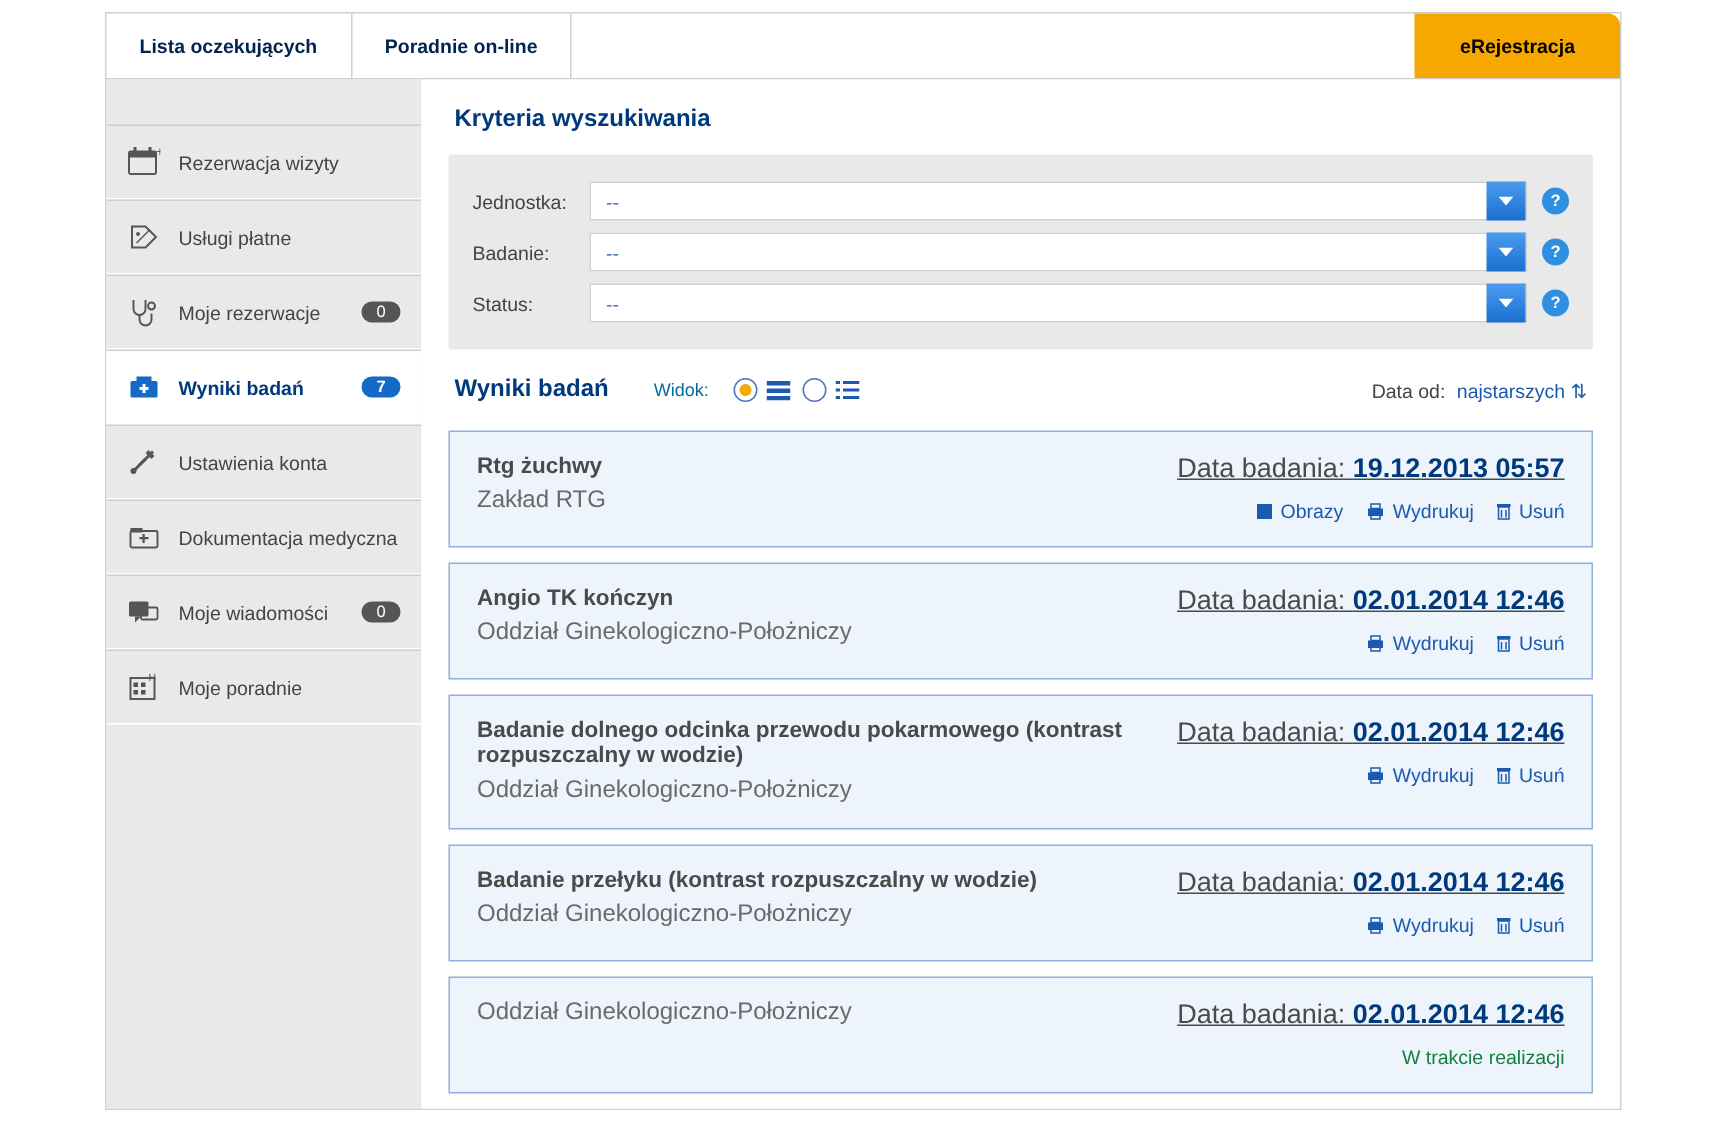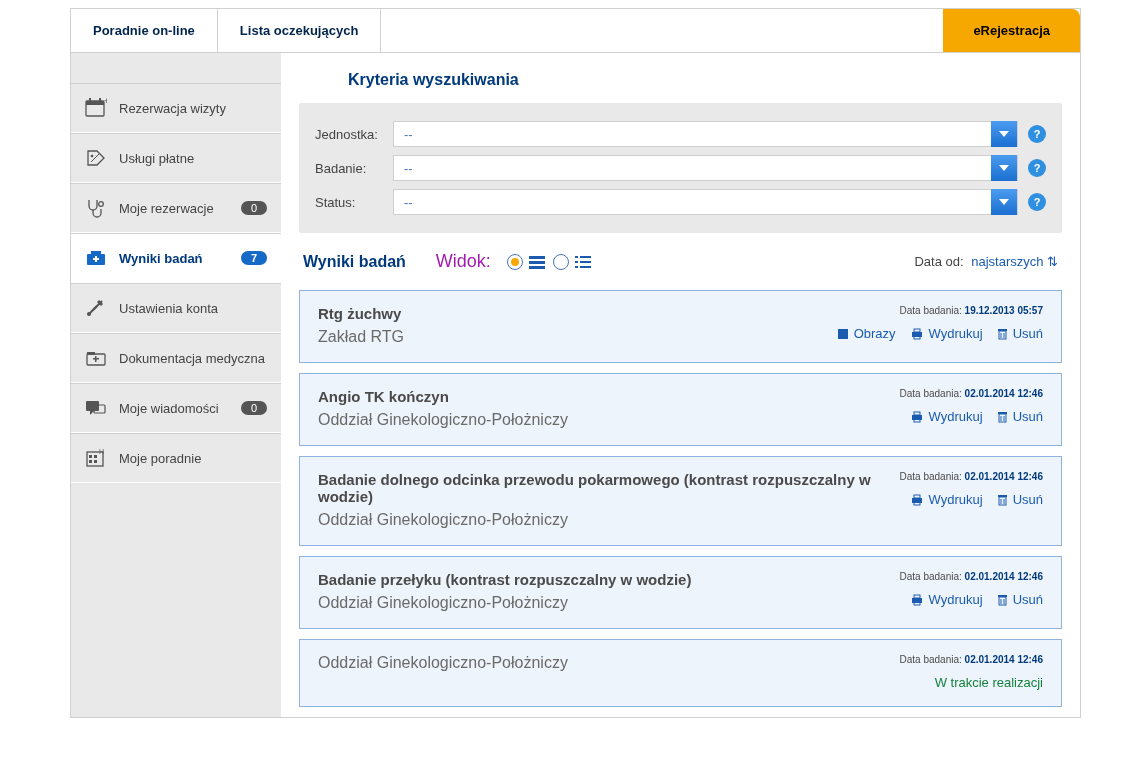--- a/index.html
+++ b/index.html
@@ -13,55 +13,55 @@
   .sidebar { width: 210px; background: #e9e9e9; }
   .sidebar-gap { height: 30px; }
   .sidebar-item { display: flex; align-items: center; gap: 12px; padding: 14px 14px; border-top: 1px solid #d0d0d0; border-bottom: 1px solid #fff; color: #444; cursor: pointer; }
   .sidebar-item.active { background: #fff; color: #003a7d; font-weight: 600; }
   .sidebar-item .label { flex: 1; font-size: 13px; }
   .sidebar-item .badge { background: #555; color: #fff; border-radius: 10px; min-width: 26px; text-align: center; font-size: 11px; padding: 1px 7px; }
   .sidebar-item .badge.blue { background: #1569c7; }
   .sidebar-item .icon { width: 22px; height: 20px; display: inline-flex; align-items: center; justify-content: center; color: #555; }
   .sidebar-item.active .icon { color: #1569c7; }
   .main { flex: 1; padding: 0 0 10px 0; background: #fff; }
-  .criteria-title { font-size: 16px; font-weight: 700; color: #003a7d; padding: 18px 0 14px 22px; margin-left: 45px; }
+  .criteria-title { font-size: 16px; font-weight: 700; color: #003a7d; padding: 18px 0 14px 22px; }
   .criteria-box { background: #e9e9e9; margin: 0 18px 0 18px; padding: 10px 16px 10px 16px; border-radius: 2px; }
   .criteria-row { display: flex; align-items: center; margin: 8px 0; }
   .criteria-row label { width: 78px; color: #444; font-size: 13px; }
   .criteria-row .select { flex: 1; display: flex; align-items: center; background: #fff; border: 1px solid #cfcfcf; height: 26px; }
   .criteria-row .select span { padding-left: 10px; color: #4a74b8; flex: 1; }
   .criteria-row .select .dd { width: 26px; height: 26px; background: linear-gradient(#4b9cf0,#1a6fd0); display: flex; align-items: center; justify-content: center; }
   .criteria-row .help { width: 18px; height: 18px; border-radius: 50%; background: #2f8fe0; color: #fff; font-size: 11px; font-weight: 700; display: flex; align-items: center; justify-content: center; margin-left: 10px; cursor:pointer; }
   .results-header { display: flex; align-items: center; padding: 18px 22px 8px 22px; }
   .results-header h2 { font-size: 16px; font-weight: 700; color: #003a7d; margin-right: 30px; }
-  .results-header .viewlabel { color: #a21caf; font-size: 18px; margin-right: 16px; }
+  .results-header .viewlabel { color: #0369a1; font-size: 12px; margin-right: 16px; }
   .results-header .viewbtn { width: 16px; height: 16px; border: 1px solid #4a74b8; border-radius: 50%; margin-right: 6px; display:inline-flex; align-items:center; justify-content:center; }
   .results-header .viewbtn.sel::after{content:''; width:8px;height:8px;border-radius:50%;background:#f6a800;}
   .results-header .viewicon { margin-right: 8px; color: #1a5bb0; display:inline-flex; }
   .results-header .right { margin-left: auto; font-size: 13px; color:#444; }
   .results-header .right a { color: #1a5bb0; text-decoration: none; margin-left:4px; }
   .card { margin: 10px 18px 0 18px; border: 1px solid #8fb3de; background: #eef4fb; padding: 14px 18px 16px 18px; display:flex; }
   .card .left { flex:1; }
   .card .name { font-weight:700; font-size:15px; color:#4a4a4a; margin-bottom:6px; }
   .card .sub { font-size:16px; color:#6a6a6a; }
   .card .right { text-align:right; }
-  .card .date { color:#4a4a4a; font-size:10px; margin-bottom:10px; }
+  .card .date { color:#4a4a4a; font-size:18px; margin-bottom:10px;text-decoration:underline; }
   .card .date b { color:#003a7d; }
   .card .actions { display:flex; gap:14px; justify-content:flex-end; }
   .card .actions a { color:#1a5bb0; text-decoration:none; font-size:13px; display:inline-flex; align-items:center; gap:5px; }
   .card .status { color:#15803d; font-size:13px; }
   svg { display:block; }
 </style>
 </head>
 <body>
 
 <div class="page">
   <div class="topbar">
+    <div class="tab">Lista oczekujących</div>
     <div class="tab">Poradnie on-line</div>
-    <div class="tab">Lista oczekujących</div>
     <div class="spacer"></div>
     <div class="brand">eRejestracja</div>
   </div>
 
   <div class="layout">
     <div class="sidebar">
       <div class="sidebar-gap"></div>
       <div id="sidebar-items">
           <div class="sidebar-item">
             <span class="icon">

